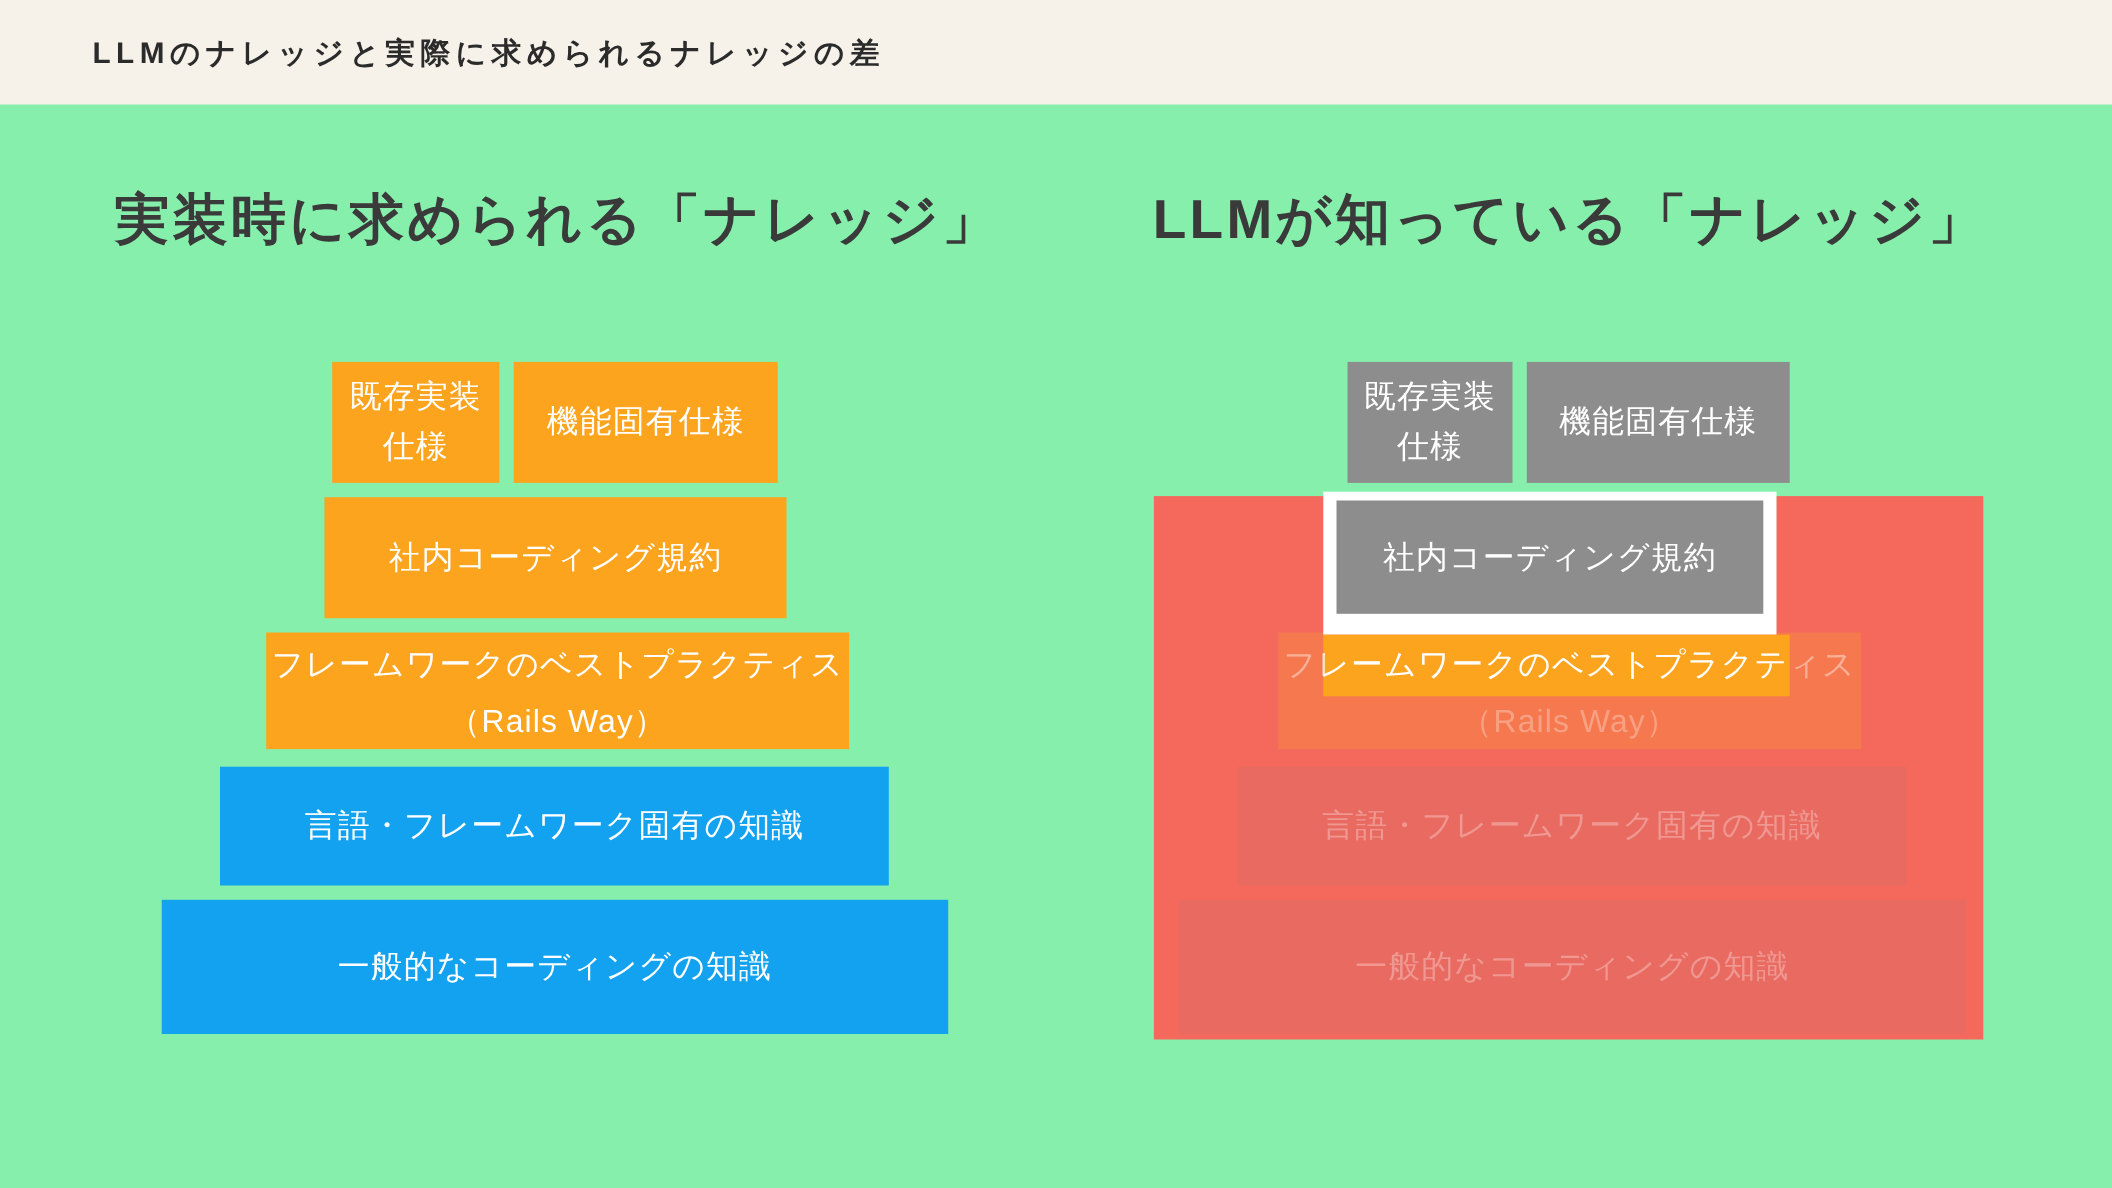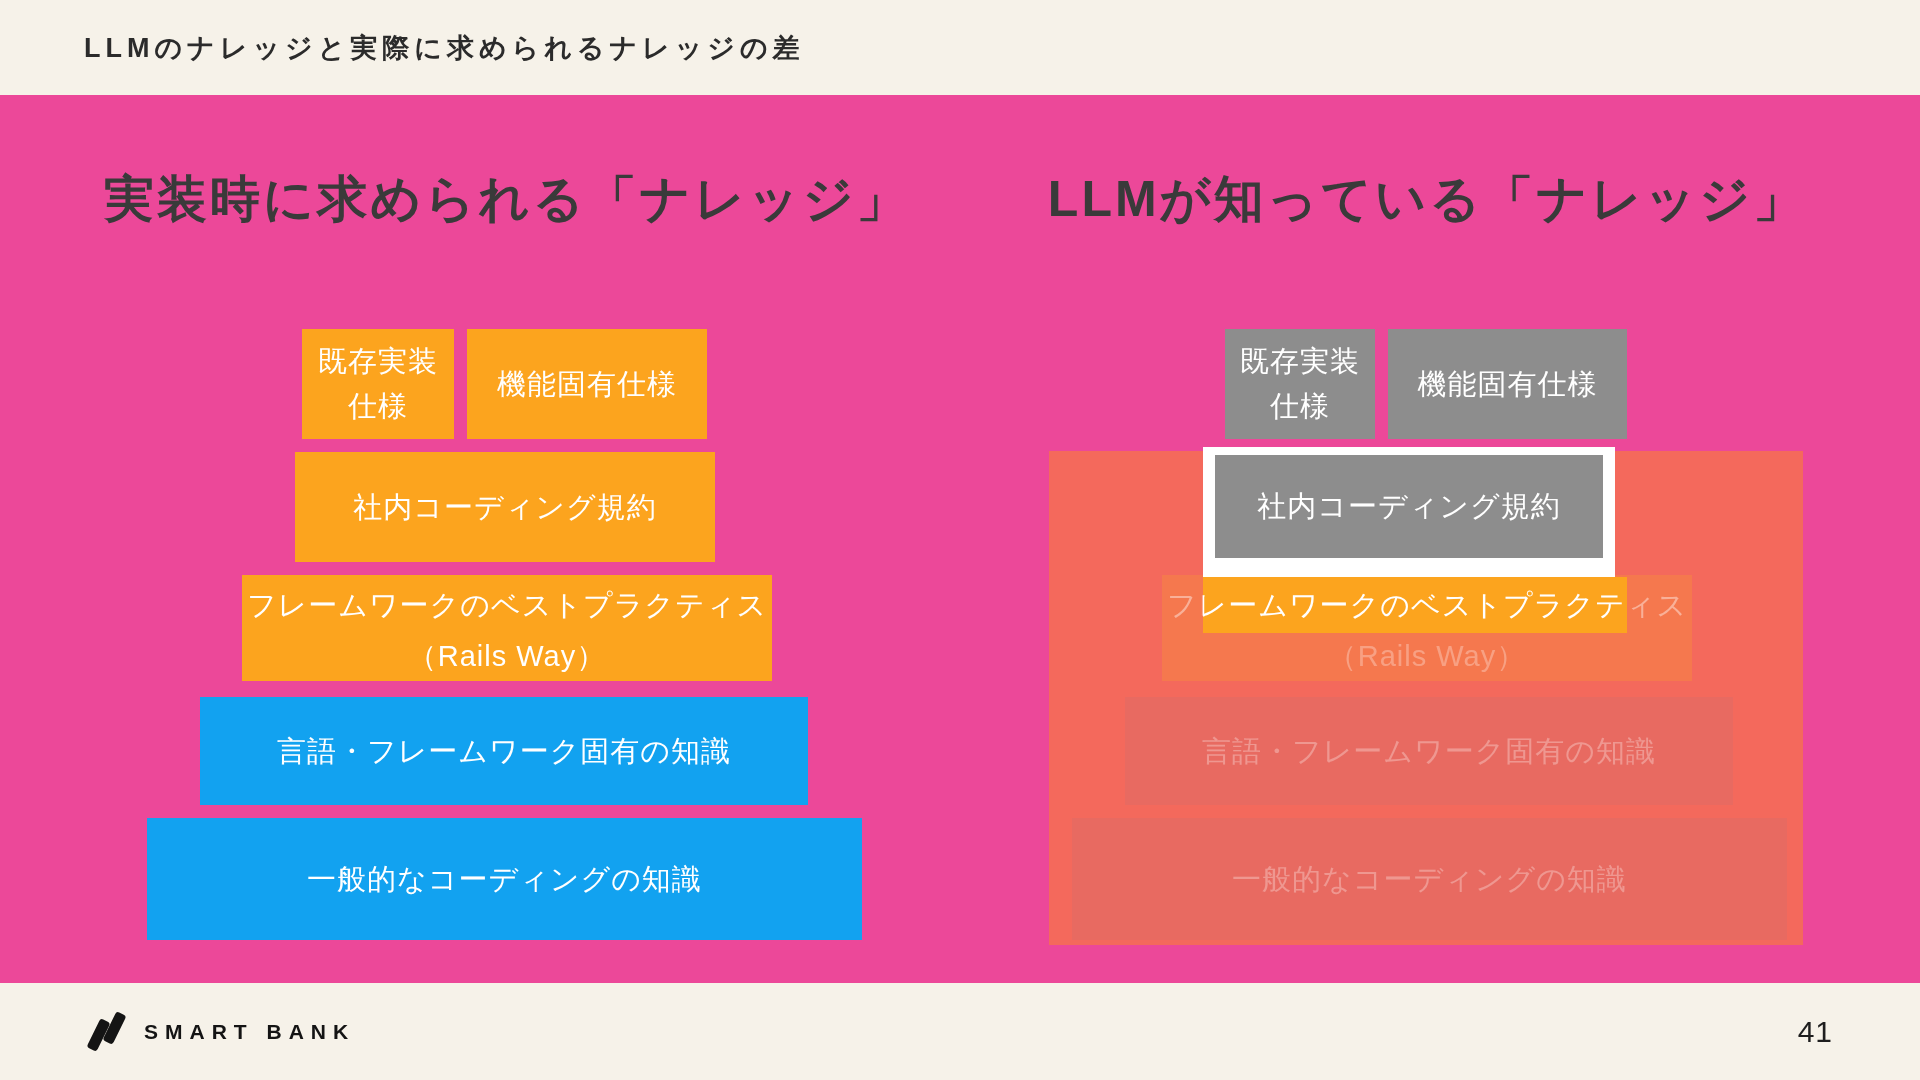--- a/index.html
+++ b/index.html
@@ -2,21 +2,21 @@
 <html><head>
 <meta charset="utf-8">
 <style>
   html, body { margin: 0; padding: 0; }
   body {
     width: 1920px; height: 1080px;
     background: #ffffff;
     font-family: "Liberation Sans", "DejaVu Sans", sans-serif;
     overflow: hidden;
   }
-  .slide { position: relative; width: 1920px; height: 1080px; background: #ec4899; }
+  .slide { position: relative; width: 1920px; height: 1080px; background: #86efac; }
 
   
   .topbar {
     position: absolute; left: 0; top: 0; width: 1920px; height: 95px;
     background: #F6F2E9;
     display: flex; align-items: center;
   }
   .slide-title {
     padding-left: 84px;
     font-size: 27px; font-weight: 700; letter-spacing: 5px;
@@ -173,24 +173,14 @@
     <div class="ln">機能固有仕様</div>
   </div>
   <div class="gray-wrap">
     <div class="inner">社内コーディング規約</div>
   </div>
 
   <div class="hl-strip">
     <div class="strip-text">フレームワークのベストプラクティス</div>
   </div>
 
-  <div class="footer">
-    <div class="brand">
-      <div class="logo">
-        <i class="bar b1"></i>
-        <i class="bar b2"></i>
-      </div>
-      <div class="wordmark">SMART BANK</div>
-    </div>
-    <div class="pagenum">41</div>
-  </div>
 
 </div>
 
 </body></html>

